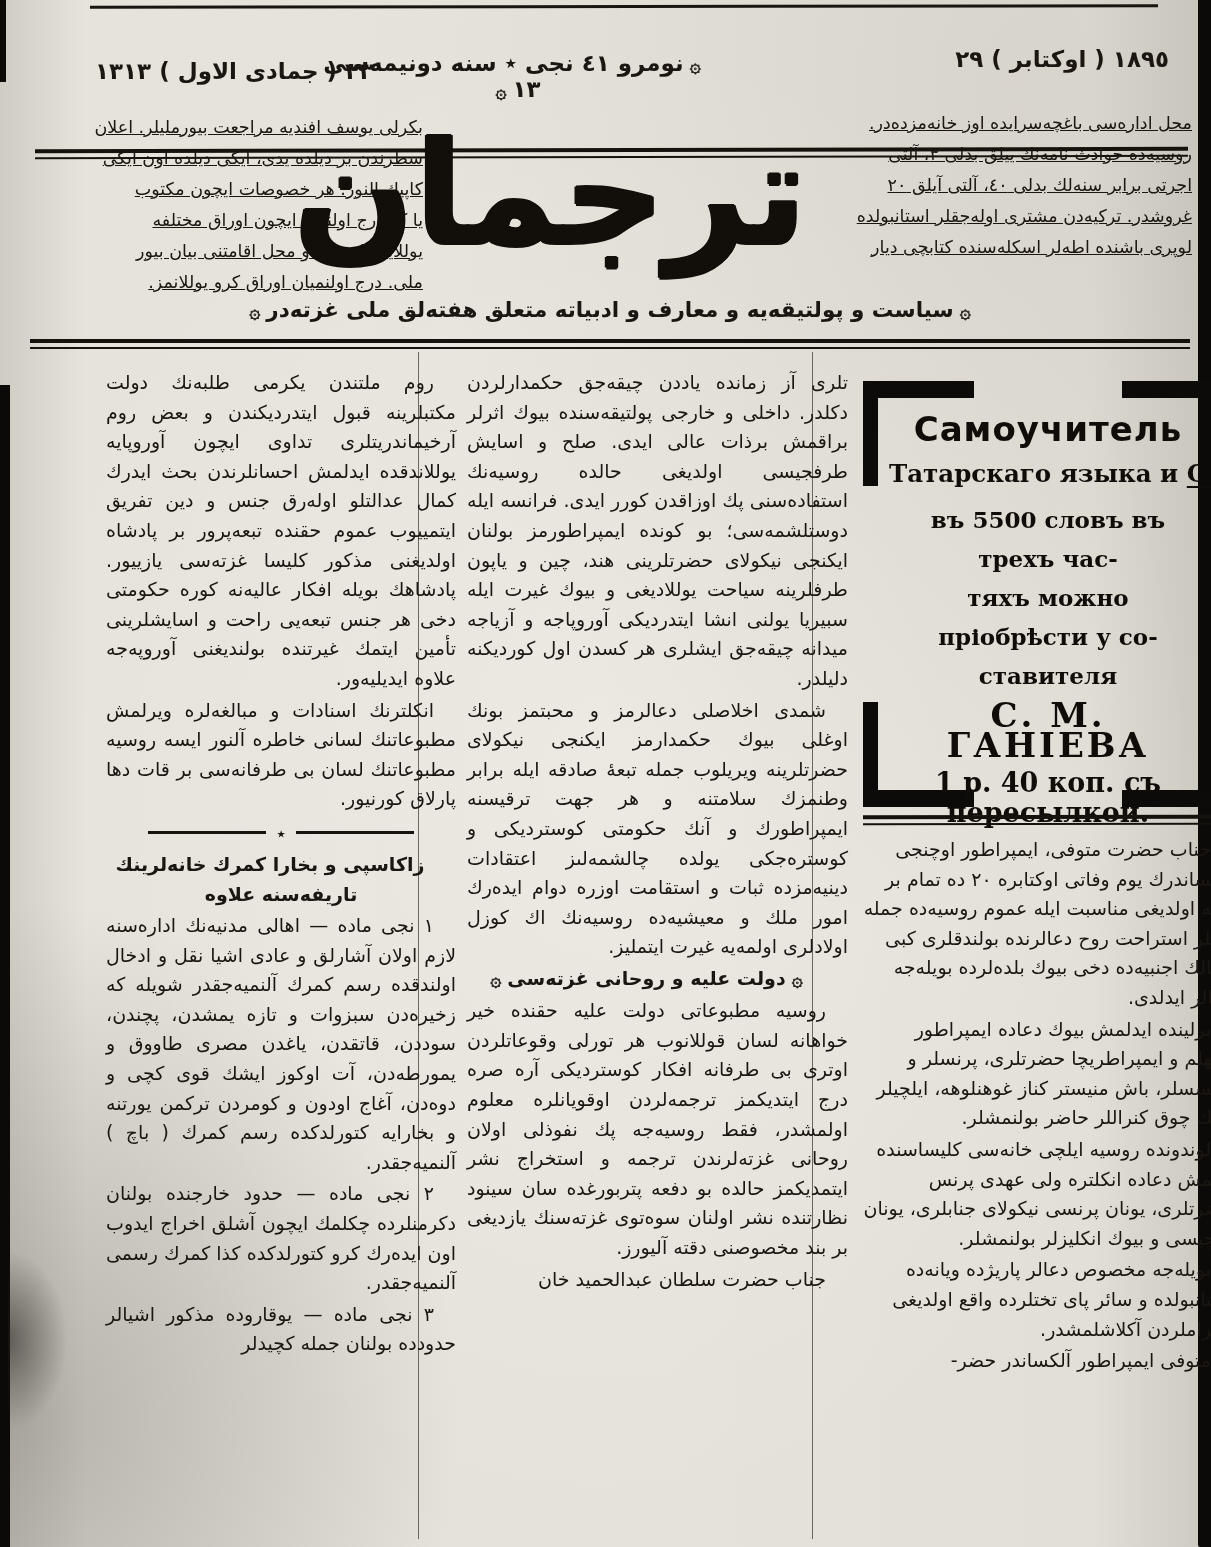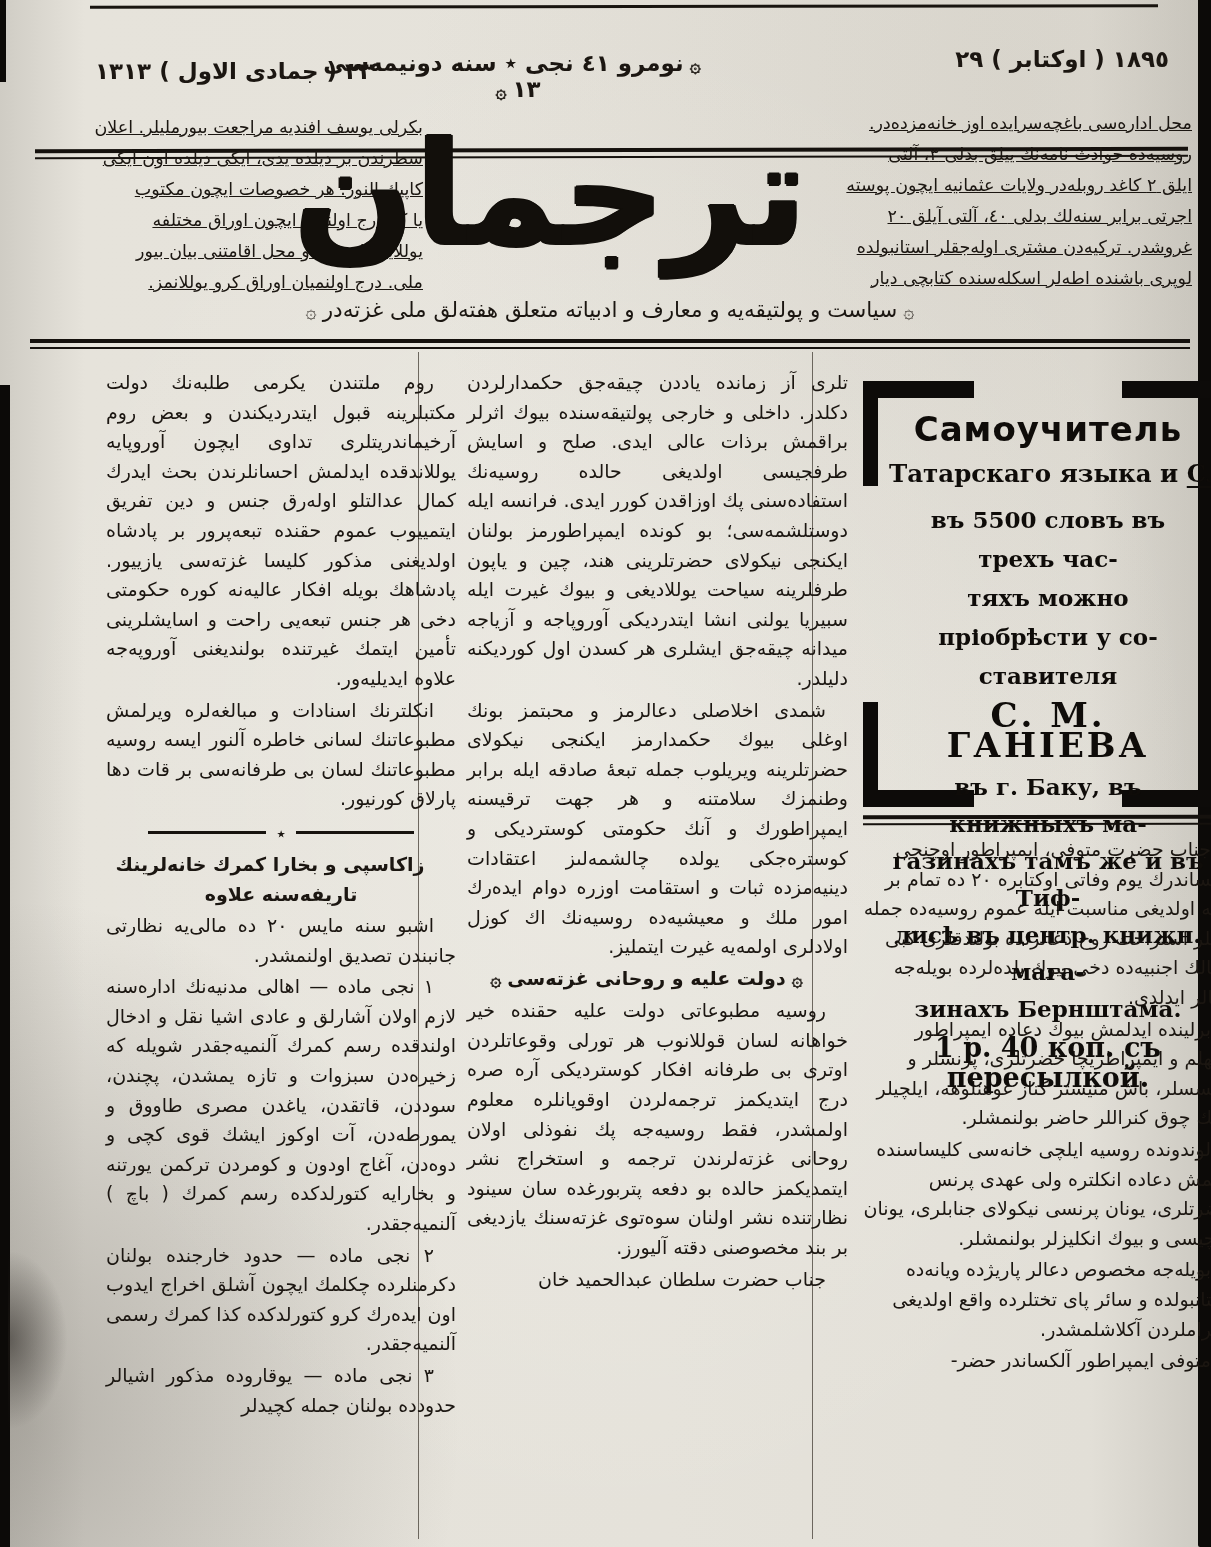--- a/index.html
+++ b/index.html
@@ -37,21 +37,21 @@
   .notice{position:absolute;direction:rtl;font-size:17.5px;line-height:31px;text-align:justify;text-decoration:underline;}
   .notice-left{left:78px;top:112px;width:345px;}
   .notice-right{left:800px;top:108px;width:392px;}
   .masthead-title{
     position:absolute;left:425px;top:88px;width:382px;height:212px;line-height:212px;
     text-align:center;direction:rtl;font-size:142px;font-weight:bold;color:#120f0b;
     text-shadow:1.5px 0 #120f0b,-1.5px 0 #120f0b,0 1.5px #120f0b,0 -1.5px #120f0b,1px 1px #120f0b;
     letter-spacing:-2px;
   }
   .subtitle{position:absolute;left:150px;top:297px;width:920px;text-align:center;direction:rtl;
-    font-size:21.5px;font-weight:normal;}
+    font-size:21.5px;font-weight:bold;}
 
   
   .vsep{position:absolute;top:352px;bottom:8px;width:1px;background:#4d473f;opacity:.8;}
   .vsep1{left:418px;}
   .vsep2{left:812px;}
   .col{position:absolute;top:368px;direction:rtl;font-size:19px;line-height:29.6px;text-align:justify;margin-left:41px;}
   .col-left{left:65px;width:350px;}
   .col-mid{left:426px;width:381px;}
   .col-right{left:822px;width:370px;text-align:right;}
   .col p{margin:0 0 2px 0;text-indent:22px;}
@@ -105,42 +105,40 @@
     <div>يا كه درج اولنمق ايچون اوراق مختلفه</div>
     <div>يوللايان اسمنى و محل اقامتنى بيان بيور</div>
     <div>ملى. درج اولنميان اوراق كرو يوللانمز.</div>
   </div>
 
   <div class="masthead-title">ترجمان</div>
 
   <div class="notice notice-right">
     <div>محل اداره‌سى باغچه‌سرايده اوز خانه‌مزده‌در.</div>
     <div>روسيه‌ده حوادث نامه‌نك ييلق بدلى ٣، آلتى</div>
-    <div>ايلق ٢ كاغد روبله‌در ولايات عثمانيه ايچون پوسته</div>
     <div>اجرتى برابر سنه‌لك بدلى ٤٠، آلتى آيلق ٢٠</div>
     <div>غروشدر. تركيه‌دن مشترى اوله‌جقلر استانبولده</div>
     <div>لوپرى باشنده اطه‌لر اسكله‌سنده كتابچى ديار</div>
   </div>
 
   <div class="subtitle"><span class="flourish">۞</span><span>سياست و پولتيقه‌يه و معارف و ادبياته متعلق هفته‌لق ملى غزته‌در</span><span class="flourish">۞</span></div>
   <div class="drule rule-subtitle"></div>
 
   <div class="vsep vsep1"></div>
   <div class="vsep vsep2"></div>
 
   <div class="col col-left">
     <p>روم ملتندن يكرمى طلبه‌نك دولت مكتبلرينه قبول ايتدرديكندن و بعض روم آرخيماندريتلرى تداوى ايچون آوروپايه يوللاندقده ايدلمش احسانلرندن بحث ايدرك كمال عدالتلو اوله‌رق جنس و دين تفريق ايتمييوب عموم حقنده تبعه‌پرور بر پادشاه اولديغنى مذكور كليسا غزته‌سى يازييور. پادشاهك بويله افكار عاليه‌نه كوره حكومتى دخى هر جنس تبعه‌يى راحت و اسايشلرينى تأمين ايتمك غيرتنده بولنديغنى آوروپه‌جه علاوه ايديليه‌ور.</p>
     <p>انكلترنك اسنادات و مبالغه‌لره ويرلمش مطبوعاتنك لسانى خاطره آلنور ايسه روسيه مطبوعاتنك لسان بى طرفانه‌سى بر قات دها پارلاق كورنيور.</p>
     <div class="star-divider">
       <span class="dline"></span>
       <span class="dstar">٭</span>
       <span class="dline"></span>
     </div>
     <p class="sec-head">زاكاسپى و بخارا كمرك خانه‌لرينك تاريفه‌سنه علاوه</p>
-    <p>اشبو سنه مايس ٢٠ ده مالى‌يه نظارتى جانبندن تصديق اولنمشدر.</p>
     <p>١ نجى ماده — اهالى مدنيه‌نك اداره‌سنه لازم اولان آشارلق و عادى اشيا نقل و ادخال اولندقده رسم كمرك آلنميه‌جقدر شويله كه زخيره‌دن سبزوات و تازه يمشدن، پچندن، سوددن، قاتقدن، ياغدن مصرى طاووق و يمورطه‌دن، آت اوكوز ايشك قوى كچى و دوه‌دن، آغاج اودون و كومردن تركمن يورتنه و بخارايه كتورلدكده رسم كمرك ( باچ ) آلنميه‌جقدر.</p>
     <p>٢ نجى ماده — حدود خارجنده بولنان دكرمنلرده چكلمك ايچون آشلق اخراج ايدوب اون ايده‌رك كرو كتورلدكده كذا كمرك رسمى آلنميه‌جقدر.</p>
     <p>٣ نجى ماده — يوقاروده مذكور اشيالر حدودده بولنان جمله كچيدلر</p>
   </div>
 
   <div class="col col-mid">
     <p class="noindent">تلرى آز زمانده ياددن چيقه‌جق حكمدارلردن دكلدر. داخلى و خارجى پولتيقه‌سنده بيوك اثرلر براقمش برذات عالى ايدى. صلح و اسايش طرفجيسى اولديغى حالده روسيه‌نك استفاده‌سنى پك اوزاقدن كورر ايدى. فرانسه ايله دوستلشمه‌سى؛ بو كونده ايمپراطورمز بولنان ايكنجى نيكولاى حضرتلرينى هند، چين و ياپون طرفلرينه سياحت يوللاديغى و بيوك غيرت ايله سبيريا يولنى انشا ايتدرديكى آوروپاجه و آزياجه ميدانه چيقه‌جق ايشلرى هر كسدن اول كورديكنه دليلدر.</p>
     <p>شمدى اخلاصلى دعالرمز و محبتمز بونك اوغلى بيوك حكمدارمز ايكنجى نيكولاى حضرتلرينه ويريلوب جمله تبعهٔ صادقه ايله برابر وطنمزك سلامتنه و هر جهت ترقيسنه ايمپراطورك و آنك حكومتى كوسترديكى و كوستره‌جكى يولده چالشمه‌لىز اعتقادات دينيه‌مزده ثبات و استقامت اوزره دوام ايده‌رك امور ملك و معيشيه‌ده روسيه‌نك اك كوزل اولادلرى اولمه‌يه غيرت ايتمليز.</p>
     <p class="sec-head"><span class="flourish">۞</span><span>دولت عليه و روحانى غزته‌سى</span><span class="flourish">۞</span></p>
     <p>روسيه مطبوعاتى دولت عليه حقنده خير خواهانه لسان قوللانوب هر تورلى وقوعاتلردن اوترى بى طرفانه افكار كوسترديكى آره صره درج ايتديكمز ترجمه‌لردن اوقويانلره معلوم اولمشدر، فقط روسيه‌جه پك نفوذلى اولان روحانى غزته‌لرندن ترجمه و استخراج نشر ايتمديكمز حالده بو دفعه پتربورغده سان سينود نظارتنده نشر اولنان سوه‌توى غزته‌سنك يازديغى بر بند مخصوصنى دقته آليورز.</p>
@@ -155,26 +153,20 @@
       <div class="corner c-br"></div>
       <div class="ad-inner">
         <div class="ad-title">Самоучитель</div>
         <div class="ad-line2"><span>Татарскаго языка и </span><span class="dict">СЛОВАРЬ</span></div>
         <div class="ad-body">
           <div>въ 5500 словъ въ трехъ час-</div>
           <div>тяхъ можно пріобрѣсти у со-</div>
           <div>ставителя</div>
         </div>
         <div class="ad-name">С. М. ГАНІЕВА</div>
-        <div class="ad-loc">
-          <div>въ г. Баку, въ книжныхъ ма-</div>
-          <div>газинахъ тамъ же и въ Тиф-</div>
-          <div>лисѣ въ центр. книжн. мага-</div>
-          <div>зинахъ Бернштама.</div>
-        </div>
         <div class="ad-price">1 р. 40 коп. съ пересылкой.</div>
       </div>
     </div>
     <div class="drule rule-ad"></div>
     <div class="body-start">
       <p>جناب حضرت متوفى، ايمپراطور اوچنجى آلكساندرك يوم وفاتى اوكتابره ٢٠ ده تمام بر سنه اولديغى مناسبت ايله عموم روسيه‌ده جمله ملتلر استراحت روح دعالرنده بولندقلرى كبى ممالك اجنبيه‌ده دخى بيوك بلده‌لرده بويله‌جه دعالر ايدلدى.</p>
       <p>برلينده ايدلمش بيوك دعاده ايمپراطور ويلهلم و ايمپراطريچا حضرتلرى، پرنسلر و پرنسسلر، باش منيستر كناز غوهنلوهه، ايلچيلر و پك چوق كنراللر حاضر بولنمشلر.</p>
       <p>لوندونده روسيه ايلچى خانه‌سى كليساسنده اولمش دعاده انكلتره ولى عهدى پرنس حضرتلرى، يونان پرنسى نيكولاى جنابلرى، يونان ايلچيسى و بيوك انكليزلر بولنمشلر.</p>
       <p>بويله‌جه مخصوص دعالر پاريژده ويانه‌ده استانبولده و سائر پاى تختلرده واقع اولديغى تلغراملردن آكلاشلمشدر.</p>
       <p>متوفى ايمپراطور آلكساندر حضر-</p>

